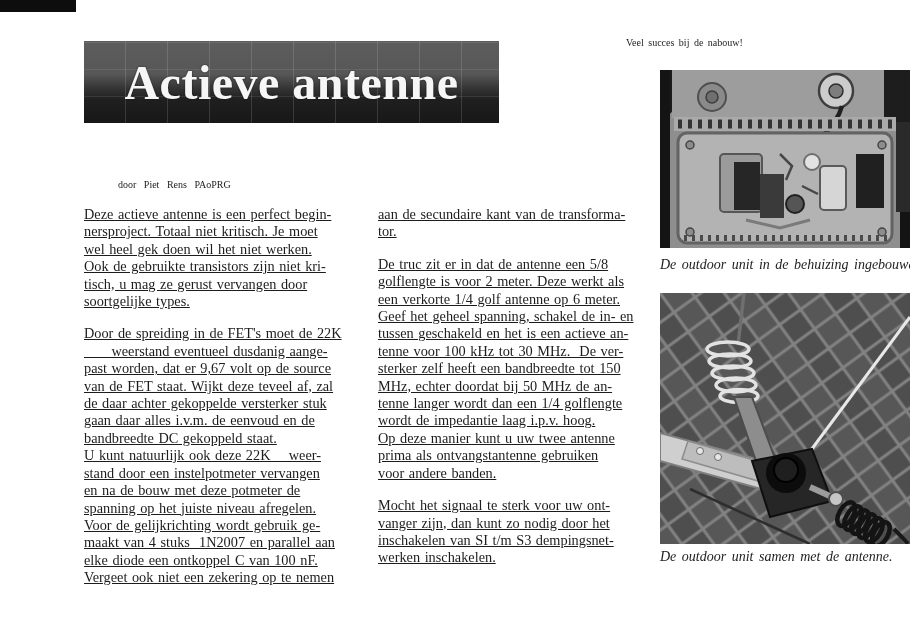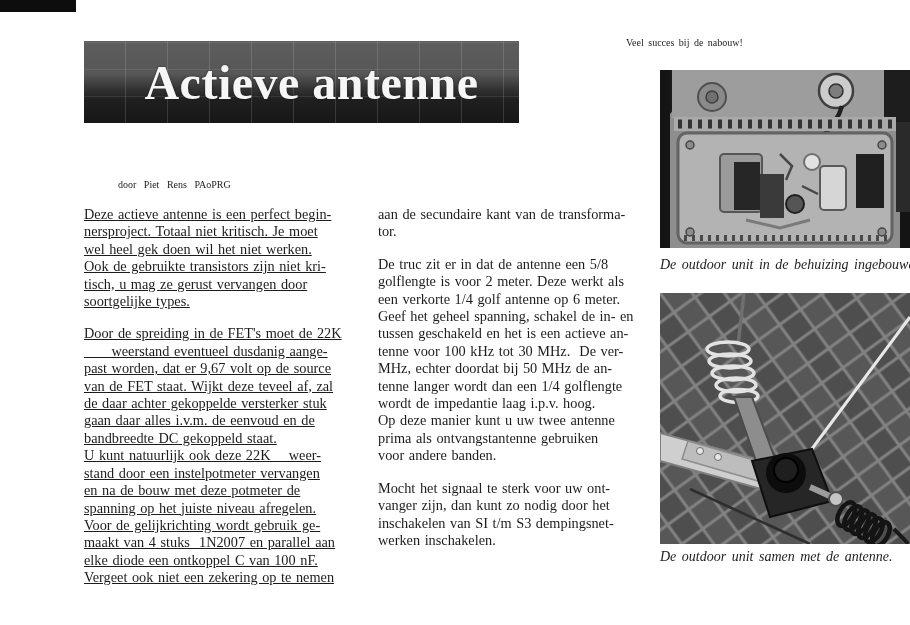--- a/index.html
+++ b/index.html
@@ -5,36 +5,36 @@
   html,body{margin:0;padding:0;}
   body{
     width:910px;height:625px;position:relative;overflow:hidden;
     background:#ffffff;color:#1c1c1c;
     font-family:"Liberation Serif", serif;
   }
   .artifact-bar{position:absolute;left:0;top:10;width:76;height:12px;width:76px;background:#0d0d0d;}
   .banner{
     position:absolute;left:84px;top:41px;width:415px;height:82px;
     background:linear-gradient(#5d5d5d 0%,#575757 40%,#343434 58%,#1f1f1f 72%,#171717 100%);
-    display:flex;align-items:center;justify-content:center;padding-left:20px;
+    display:flex;align-items:center;justify-content:center;
   }
   .banner::before{
     content:"";position:absolute;inset:0;pointer-events:none;
     background:
       repeating-linear-gradient(90deg, transparent 0 41px, rgba(225,225,225,.16) 41px 42px),
       repeating-linear-gradient(0deg, transparent 0 26px, rgba(225,225,225,.10) 26px 27px);
   }
   .banner-title{
     position:relative;color:#f6f6f6;font-weight:bold;font-size:48px;
     letter-spacing:.5px;text-shadow:0 0 2px rgba(0,0,0,.6);white-space:pre;
   }
   .byline{position:absolute;left:118px;top:179px;font-size:10px;word-spacing:5px;white-space:pre;}
   .column{position:absolute;overflow:hidden;}
   .col-left{left:84px;top:206px;width:284px;height:400px;text-decoration:underline;}
-  .col-mid{left:378px;top:206px;width:282px;height:400px;}
+  .col-mid{left:378px;top:206px;width:282px;height:400px;text-decoration:underline;}
   .tblock{margin:0 0 15px 0;}
   .tline{white-space:pre;font-size:14.3px;line-height:17.4px;word-spacing:1px;}
   .sidebar-heading{position:absolute;left:626px;top:37px;font-size:10px;word-spacing:2px;white-space:pre;}
   .photo{position:absolute;left:660px;width:250px;display:block;}
   .photo1{top:70px;height:178px;}
   .photo2{top:293px;height:251px;}
   .caption{position:absolute;left:660px;font-style:italic;font-size:14px;word-spacing:2px;white-space:pre;color:#222;}
   .caption1{top:257px;}
   .caption2{top:549px;}
 </style>
@@ -81,20 +81,21 @@
       <div class="tline">aan de secundaire kant van de transforma-</div>
       <div class="tline">tor.</div>
     </div>
     <div class="tblock">
       <div class="tline">De truc zit er in dat de antenne een 5/8</div>
       <div class="tline">golflengte is voor 2 meter. Deze werkt als</div>
       <div class="tline">een verkorte 1/4 golf antenne op 6 meter.</div>
       <div class="tline">Geef het geheel spanning, schakel de in- en</div>
       <div class="tline">tussen geschakeld en het is een actieve an-</div>
       <div class="tline">tenne voor 100 kHz tot 30 MHz.  De ver-</div>
+      <div class="tline">sterker zelf heeft een bandbreedte tot 150</div>
       <div class="tline">MHz, echter doordat bij 50 MHz de an-</div>
       <div class="tline">tenne langer wordt dan een 1/4 golflengte</div>
       <div class="tline">wordt de impedantie laag i.p.v. hoog.</div>
       <div class="tline">Op deze manier kunt u uw twee antenne</div>
       <div class="tline">prima als ontvangstantenne gebruiken</div>
       <div class="tline">voor andere banden.</div>
     </div>
     <div class="tblock">
       <div class="tline">Mocht het signaal te sterk voor uw ont-</div>
       <div class="tline">vanger zijn, dan kunt zo nodig door het</div>

